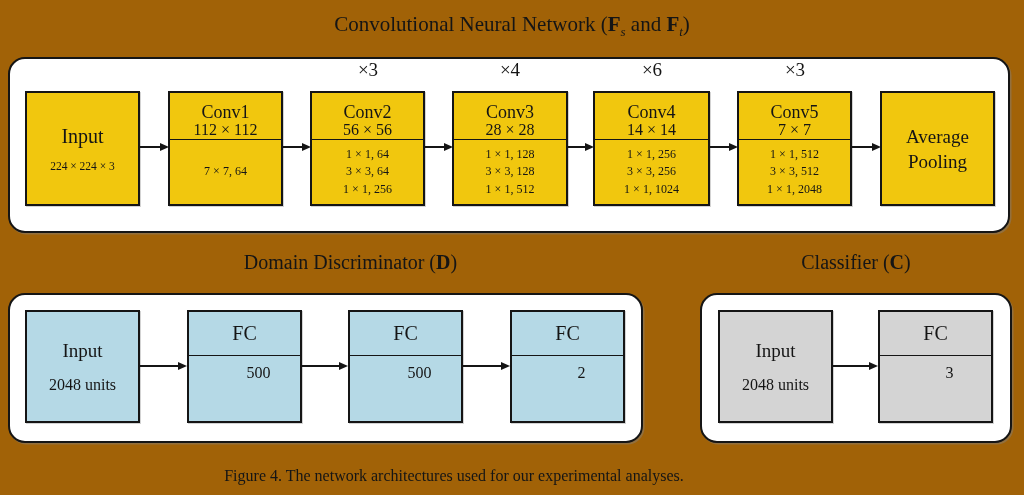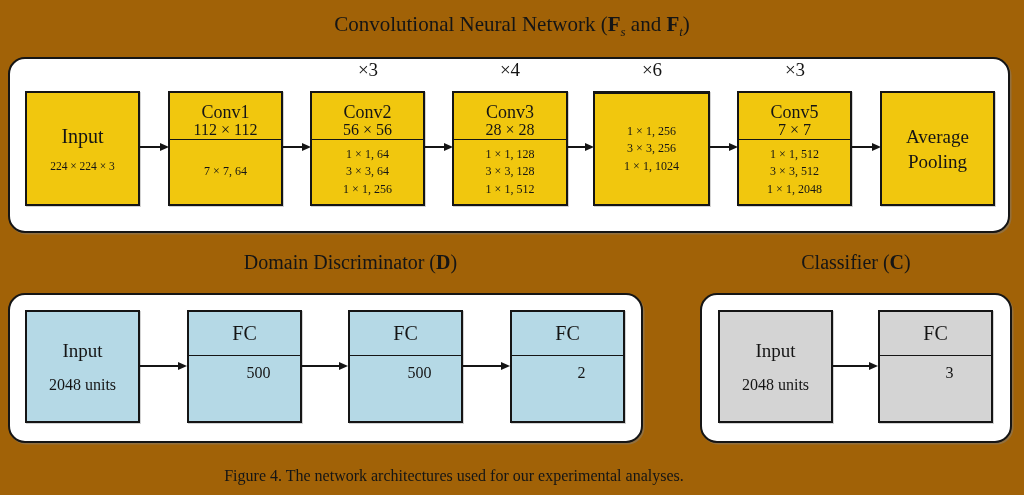--- a/index.html
+++ b/index.html
@@ -127,20 +127,24 @@
     </div>
     <div class="divider"></div>
     <div class="conv-body">
       <div class="conv-line">1 × 1, 128</div>
       <div class="conv-line">3 × 3, 128</div>
       <div class="conv-line">1 × 1, 512</div>
     </div>
   </div>
 
   <div class="box cnn-box" style="left:593px;width:117px">
+    <div class="conv-head">
+      <div class="conv-name">Conv4</div>
+      <div class="conv-size">14 × 14</div>
+    </div>
     <div class="divider"></div>
     <div class="conv-body">
       <div class="conv-line">1 × 1, 256</div>
       <div class="conv-line">3 × 3, 256</div>
       <div class="conv-line">1 × 1, 1024</div>
     </div>
   </div>
 
   <div class="box cnn-box" style="left:737px">
     <div class="conv-head">

